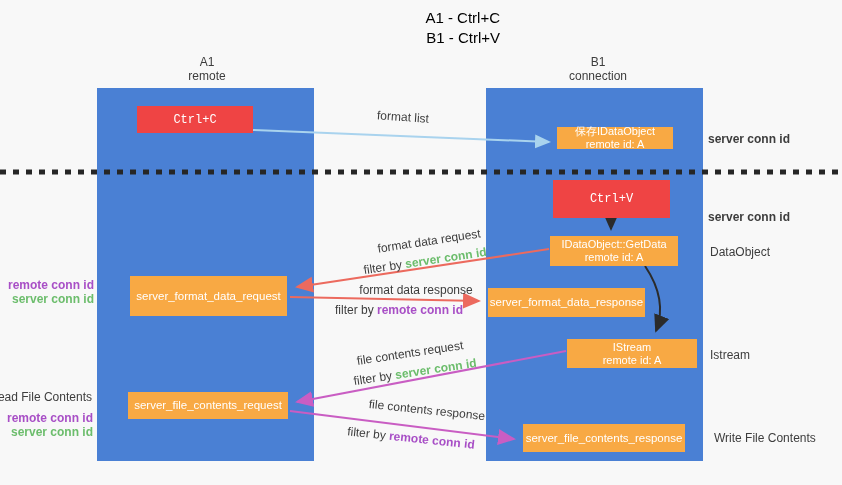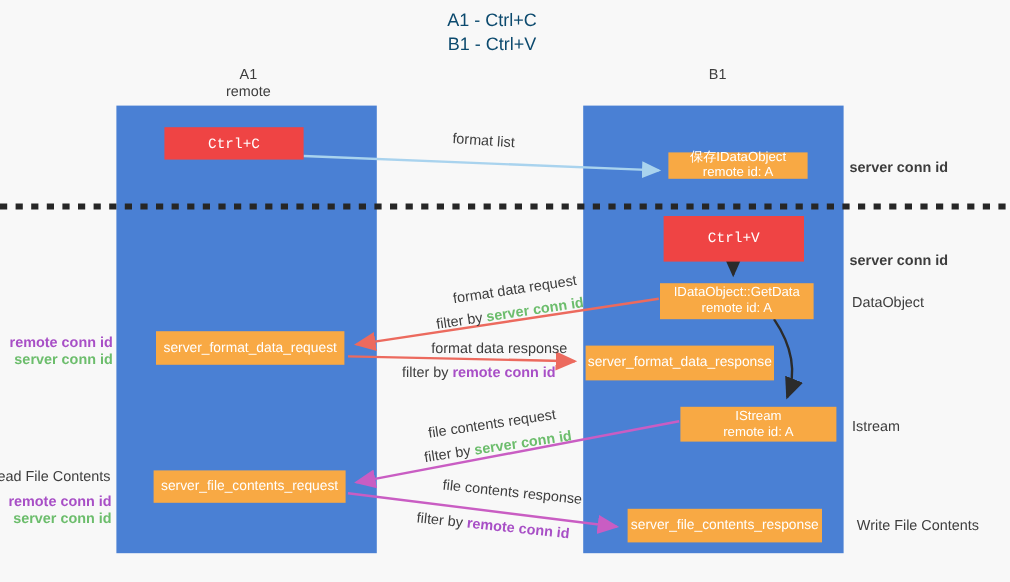--- a/index.html
+++ b/index.html
@@ -1,20 +1,20 @@
 <!DOCTYPE html>
 <html><head>
 <meta charset="utf-8">
 <style>
   html,body{margin:0;padding:0;}
   body{font-family:"Liberation Sans","DejaVu Sans",sans-serif;background:#f8f8f8;}
   #canvas{position:relative;width:842px;height:485px;background:#f8f8f8;overflow:hidden;}
 
-  .title{position:absolute;left:320px;top:8px;width:180px;text-align:center;
-         font-size:15px;line-height:20px;color:#0c4a6e;}
+  .title{position:absolute;left:320px;top:8px;width:180px;text-align:right;
+         font-size:15px;line-height:20px;color:#000000;}
 
   .col{position:absolute;top:88px;width:217px;height:373px;background:#4a80d4;}
   .col-left{left:97px;}
   .col-right{left:486px;}
 
   .col-header{position:absolute;top:55px;width:120px;text-align:center;
               font-size:12px;line-height:14px;color:#3d3d3d;}
   .col-header.left{left:147px;}
   .col-header.right{left:538px;}
 
@@ -23,21 +23,21 @@
   .box{position:absolute;z-index:3;display:flex;flex-direction:column;
        align-items:center;justify-content:center;text-align:center;color:#fff;}
   .box-green{background:#ef4444;font-size:12px;font-family:Liberation Mono, monospace;}
   .box-orange{background:#f8a944;font-size:11px;line-height:13px;}
   .box-orange.one-line{font-size:11.5px;}
 
   .b-ctrl-c{left:137px;top:106px;width:116px;height:27px;}
   .b-save{left:557px;top:127px;width:116px;height:22px;}
   .b-ctrl-v{left:553px;top:180px;width:117px;height:38px;}
   .b-getdata{left:550px;top:236px;width:128px;height:30px;}
-  .b-fmt-req{left:130px;top:276px;width:157px;height:28px;}
+  .b-fmt-req{left:130px;top:276px;width:157px;height:40px;}
   .b-fmt-resp{left:488px;top:288px;width:157px;height:29px;}
   .b-istream{left:567px;top:339px;width:130px;height:29px;}
   .b-file-req{left:128px;top:392px;width:160px;height:27px;}
   .b-file-resp{left:523px;top:424px;width:162px;height:28px;}
 
   .flow-label{position:absolute;z-index:4;font-size:12px;color:#3d3d3d;
               white-space:nowrap;transform:translate(-50%,-50%);}
   .rot-up{transform:translate(-50%,-50%) rotate(-8.5deg);}
   .rot-dn{transform:translate(-50%,-50%) rotate(6deg);}
   .rot-sl{transform:translate(-50%,-50%) rotate(4deg);}
@@ -74,20 +74,21 @@
     <div>A1 - Ctrl+C</div>
     <div>B1 - Ctrl+V</div>
   </div>
 
   <div class="col-header left">
     <div>A1</div>
     <div>remote</div>
   </div>
   <div class="col-header right">
     <div>B1</div>
+    <div>connection</div>
   </div>
 
   <div class="col col-left"></div>
   <div class="col col-right"></div>
 
   <svg class="overlay" width="842" height="485">
     <defs>
       <marker id="m-blue" markerWidth="9" markerHeight="8" refX="7" refY="3.5" orient="auto">
         <path d="M0,0 L8,3.5 L0,7 z" fill="#a9d3ee"></path>
       </marker>

